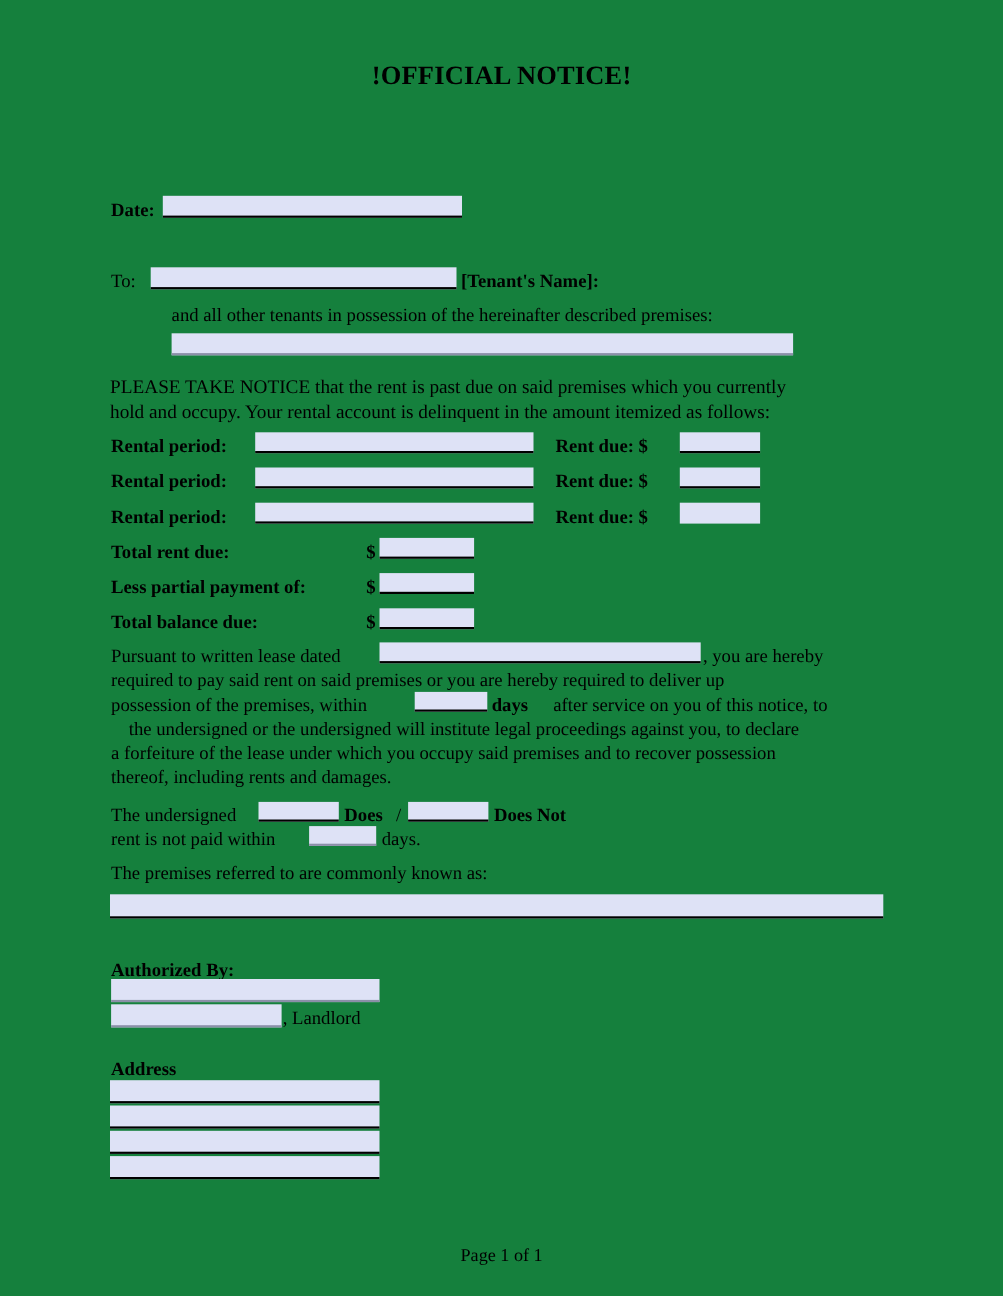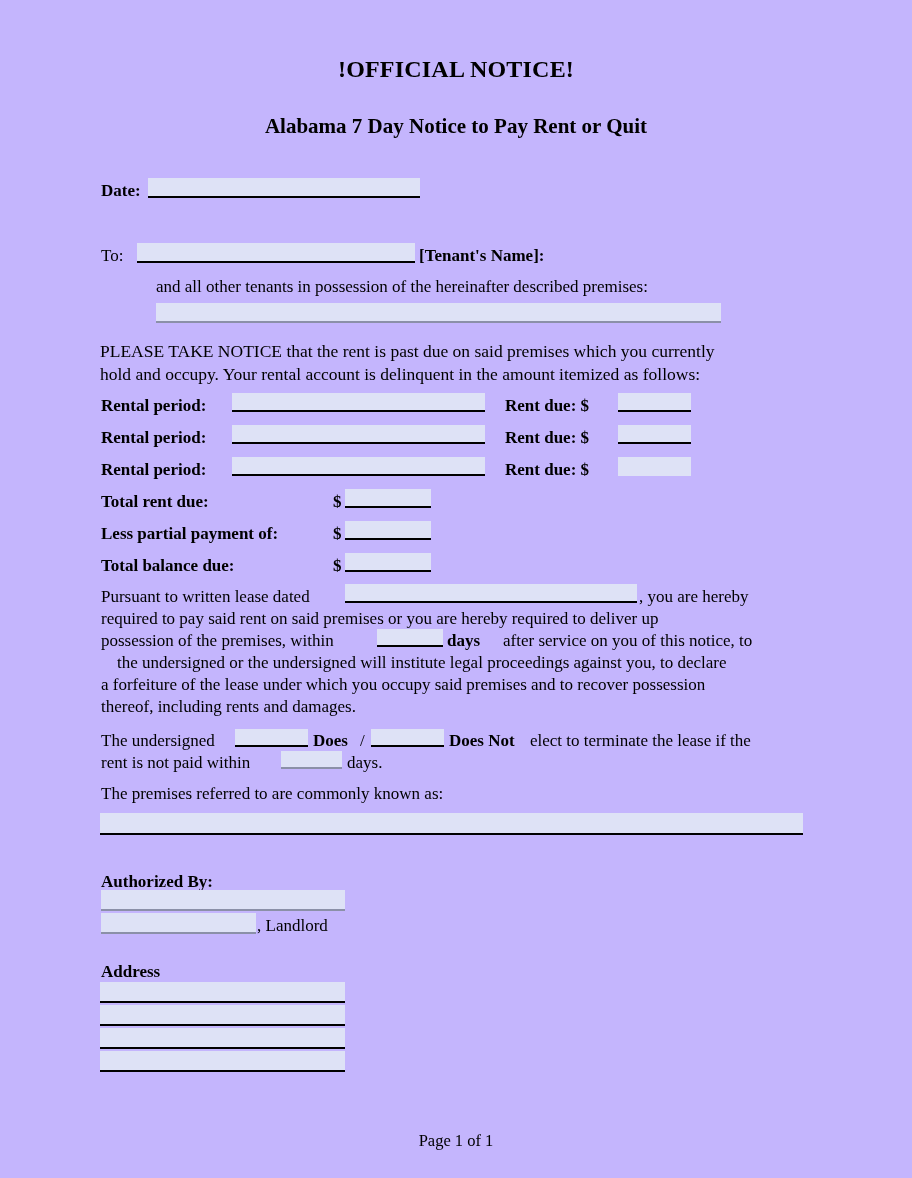--- a/index.html
+++ b/index.html
@@ -14,21 +14,21 @@
     font-family: "Liberation Serif", "DejaVu Serif", serif;
     color: #000000;
     position: relative;
     overflow: hidden;
   }
 
   .page {
     position: relative;
     width: 912px;
     height: 1178px;
-    background: #c4b5fd;
+    background: #15803d;
     box-sizing: border-box;
   }
 
   
   .title-main {
     position: absolute;
     left: 0;
     top: 56px;
     width: 912px;
     text-align: center;
@@ -80,21 +80,20 @@
     line-height: 21px;
     white-space: nowrap;
   }
 </style>
 </head>
 <body>
 
 <div class="page">
 
   <div class="title-main">!OFFICIAL NOTICE!</div>
-  <div class="title-sub">Alabama 7 Day Notice to Pay Rent or Quit</div>
 
   <div class="lbl bold" style="left:101px; top:180px;">Date:</div>
   <div class="fld ul-black" style="left:148px; top:178px; width:272px; height:20px;"></div>
 
   <div class="lbl" style="left:101px; top:245px;">To:</div>
   <div class="fld ul-black" style="left:137px; top:243px; width:278px; height:20px;"></div>
   <div class="lbl bold" style="left:419px; top:245px;">[Tenant's Name]:</div>
 
   <div class="lbl" style="left:156px; top:276px;">and all other tenants in possession of the hereinafter described premises:</div>
   <div class="fld ul-grey" style="left:156px; top:303px; width:565px; height:20px;"></div>
@@ -145,21 +144,20 @@
   <div class="lbl" style="left:117px; top:652px;">the undersigned or the undersigned will institute legal proceedings against you, to declare</div>
   <div class="lbl" style="left:101px; top:674px;">a forfeiture of the lease under which you occupy said premises and to recover possession</div>
   <div class="lbl" style="left:101px; top:696px;">thereof, including rents and damages.</div>
 
   <div class="lbl" style="left:101px; top:730px;">The undersigned</div>
   <div class="fld ul-black" style="left:235px; top:729px; width:73px; height:18px;"></div>
   <div class="lbl bold" style="left:313px; top:730px;">Does</div>
   <div class="lbl" style="left:360px; top:730px;">/</div>
   <div class="fld ul-black" style="left:371px; top:729px; width:73px; height:18px;"></div>
   <div class="lbl bold" style="left:449px; top:730px;">Does Not</div>
-  <div class="lbl" style="left:530px; top:730px;">elect to terminate the lease if the</div>
 
   <div class="lbl" style="left:101px; top:752px;">rent is not paid within</div>
   <div class="fld ul-grey" style="left:281px; top:751px; width:61px; height:18px;"></div>
   <div class="lbl" style="left:347px; top:752px;">days.</div>
 
   <div class="lbl" style="left:101px; top:783px;">The premises referred to are commonly known as:</div>
   <div class="fld ul-black" style="left:100px; top:813px; width:703px; height:22px;"></div>
 
   <div class="lbl bold" style="left:101px; top:871px;">Authorized By:</div>
   <div class="fld ul-grey" style="left:101px; top:890px; width:244px; height:21px;"></div>

